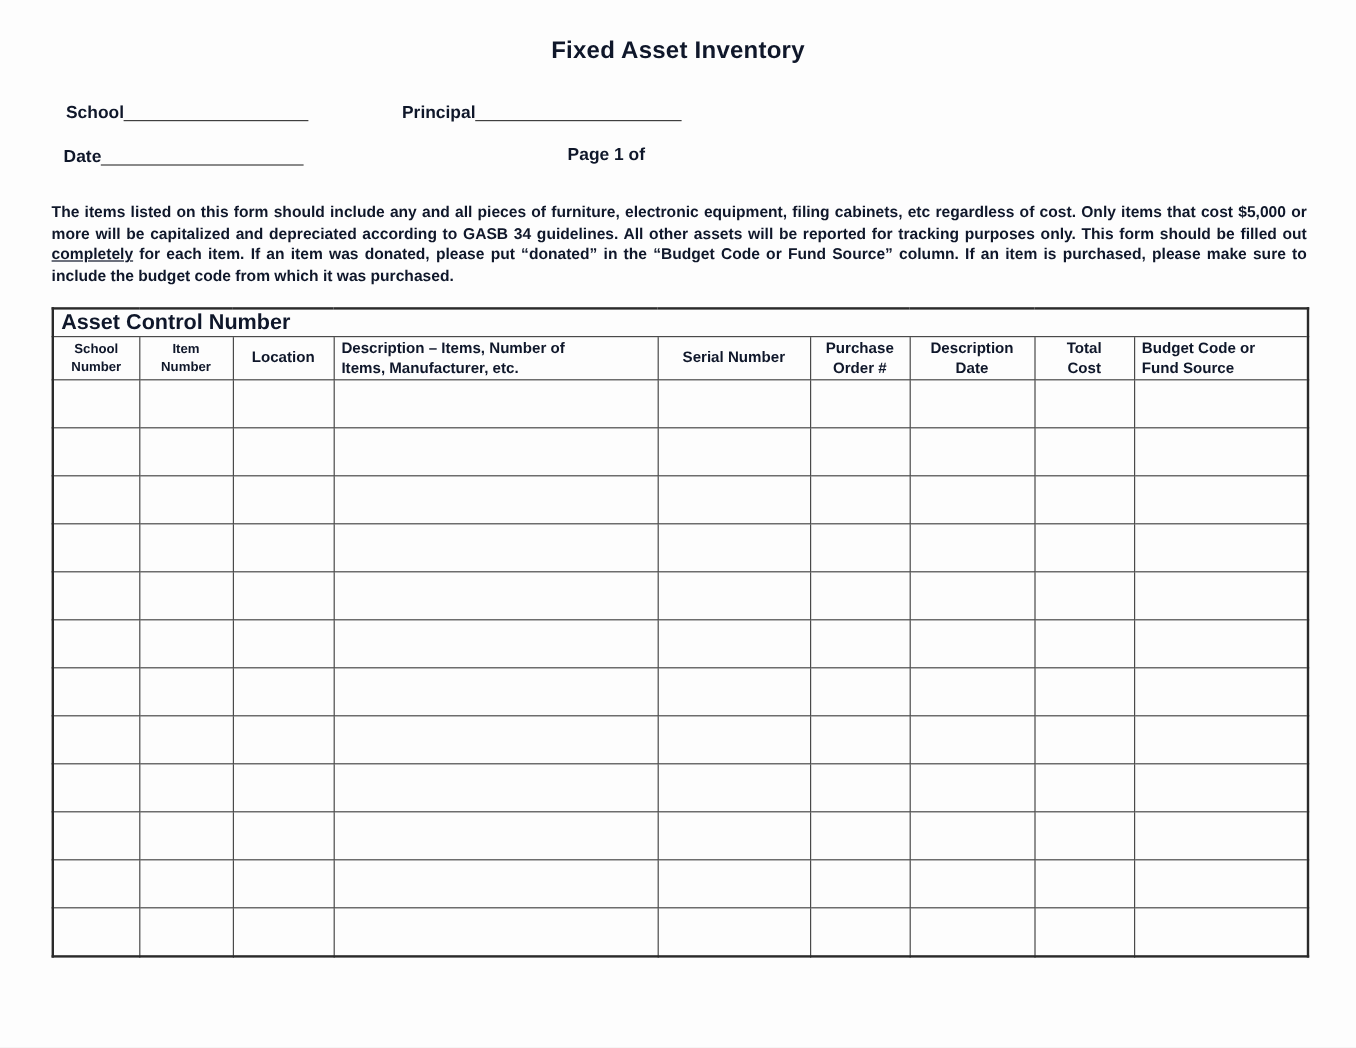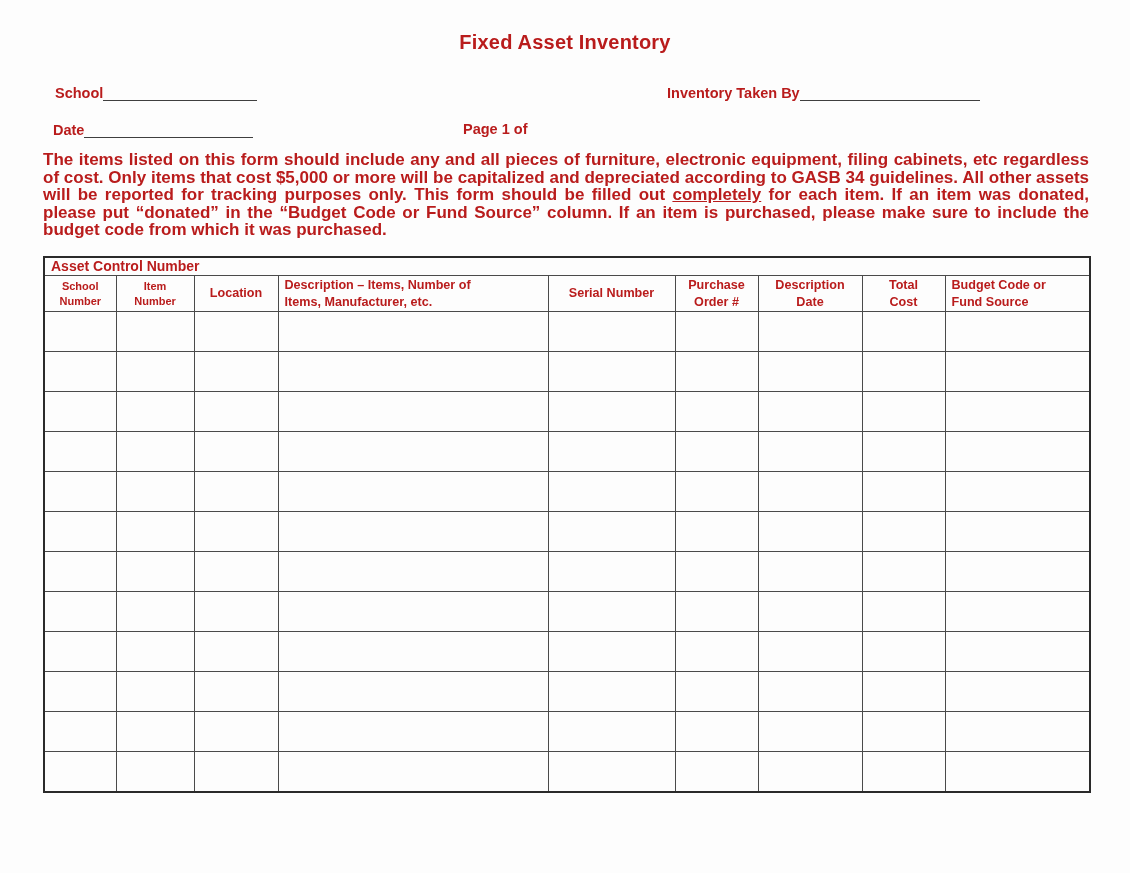--- a/index.html
+++ b/index.html
@@ -5,21 +5,21 @@
   * { margin: 0; padding: 0; box-sizing: border-box; }
   html, body { background: #f6f6f6; }
   .page {
     position: relative;
     width: 1130px;
     height: 873px;
     margin: 0 auto;
     background: #fdfdfd;
     font-family: "Liberation Sans", sans-serif;
     font-weight: bold;
-    color: #b91c1c;
+    color: #0f172a;
     overflow: hidden;
     outline: 1px solid #e4e4e4;
   }
   .title {
     position: absolute;
     top: 31px; left: 0; width: 100%;
     text-align: center;
     font-size: 20px;
     letter-spacing: 0.2px;
   }
@@ -30,41 +30,41 @@
     height: 14px;
     transform: translateY(3px);
   }
   .w-school    { width: 154px; }
   .w-principal { width: 172px; }
   .w-inventory { width: 180px; }
   .w-date      { width: 169px; }
   .w-room      { width: 139px; }
   .instructions {
     position: absolute;
-    top: 151px; left: 43px; width: 1046px;
-    font-size: 17px;
+    top: 168px; left: 43px; width: 1046px;
+    font-size: 13px;
     line-height: 17.6px;
     text-align: justify;
   }
   .instructions .u { text-decoration: underline; }
   table.inventory {
     position: absolute;
     top: 256px; left: 43px;
     width: 1046px;
     border-collapse: collapse;
     table-layout: fixed;
   }
   table.inventory th, table.inventory td {
     border: 1px solid #4a4a4a;
     padding: 0;
   }
   table.inventory { border: 2px solid #2a2a2a; }
   tr.group-row th {
     height: 17px;
-    font-size: 14px;
+    font-size: 18px;
     text-align: left;
     padding: 0 0 1px 6px;
     vertical-align: middle;
   }
   tr.header-row th {
     height: 36px;
     font-size: 12.6px;
     line-height: 1.32;
     text-align: center;
     vertical-align: middle;
@@ -82,28 +82,28 @@
 </head>
 <body>
 
 <div class="page">
 
   <div class="title">Fixed Asset Inventory</div>
 
   <div class="field" style="top:84px; left:55px;">
     <span>School</span><span class="blank w-school"></span>
   </div>
-  <div class="field" style="top:84px; left:667px;">
-    <span>Inventory Taken By</span><span class="blank w-inventory"></span>
+  <div class="field" style="top:84px; left:335px;">
+    <span>Principal</span><span class="blank w-principal"></span>
   </div>
 
   <div class="field" style="top:121px; left:53px;">
     <span>Date</span><span class="blank w-date"></span>
   </div>
-  <div class="field" style="top:121px; left:463px;text-align:center;">Page 1 of</div>
+  <div class="field" style="top:121px; left:473px;text-align:center;">Page 1 of</div>
 
   <div class="instructions">
     <span>The items listed on this form should include any and all pieces of furniture, electronic equipment, filing cabinets, etc regardless of cost.  Only items that cost $5,000 or more will be capitalized and depreciated according to GASB 34 guidelines.  All other assets will be reported for tracking purposes only.  This form should be filled out </span><span class="u">completely</span><span> for each item.  If an item was donated, please put “donated” in the “Budget Code or Fund Source” column.  If an item is purchased, please make sure to include the budget code from which it was purchased.</span>
   </div>
 
   <table class="inventory">
     <colgroup>
       <col class="c1">
         <col class="c2">
         <col class="c3">

